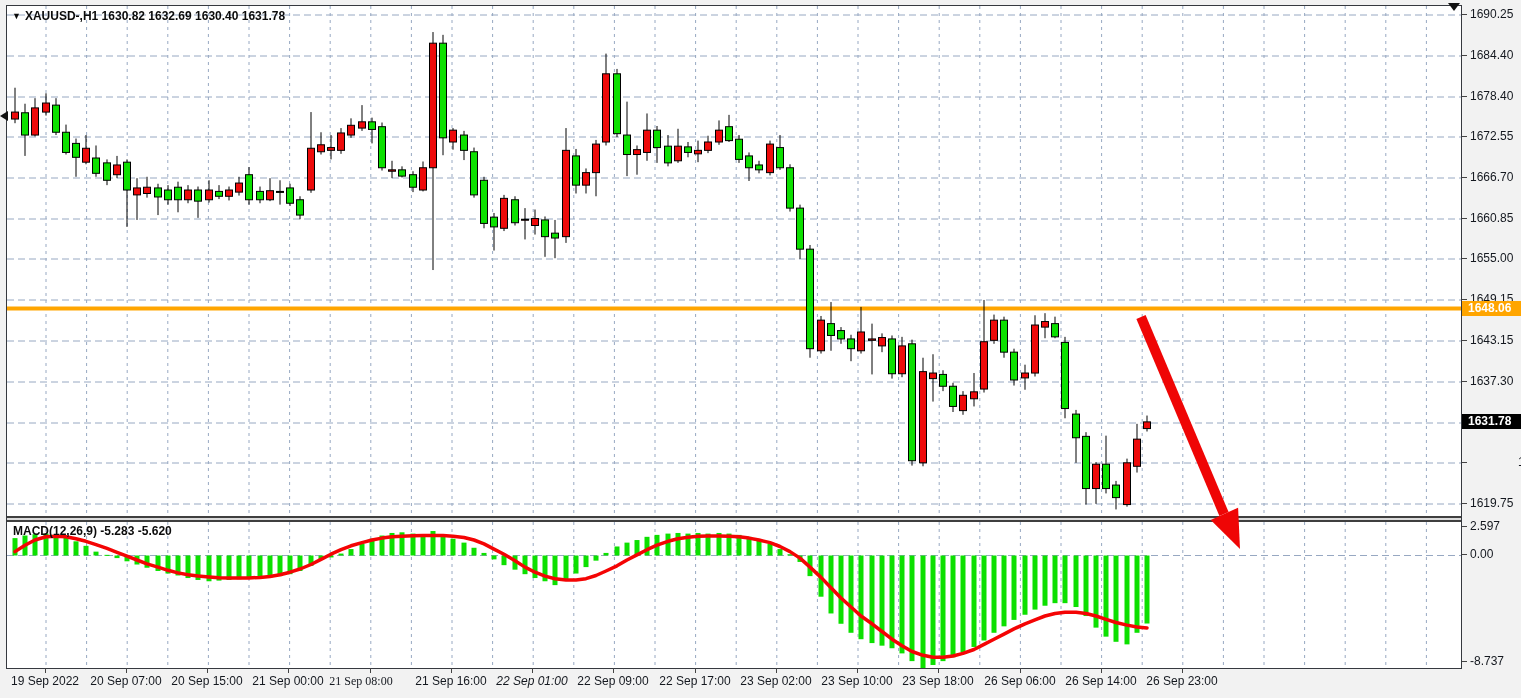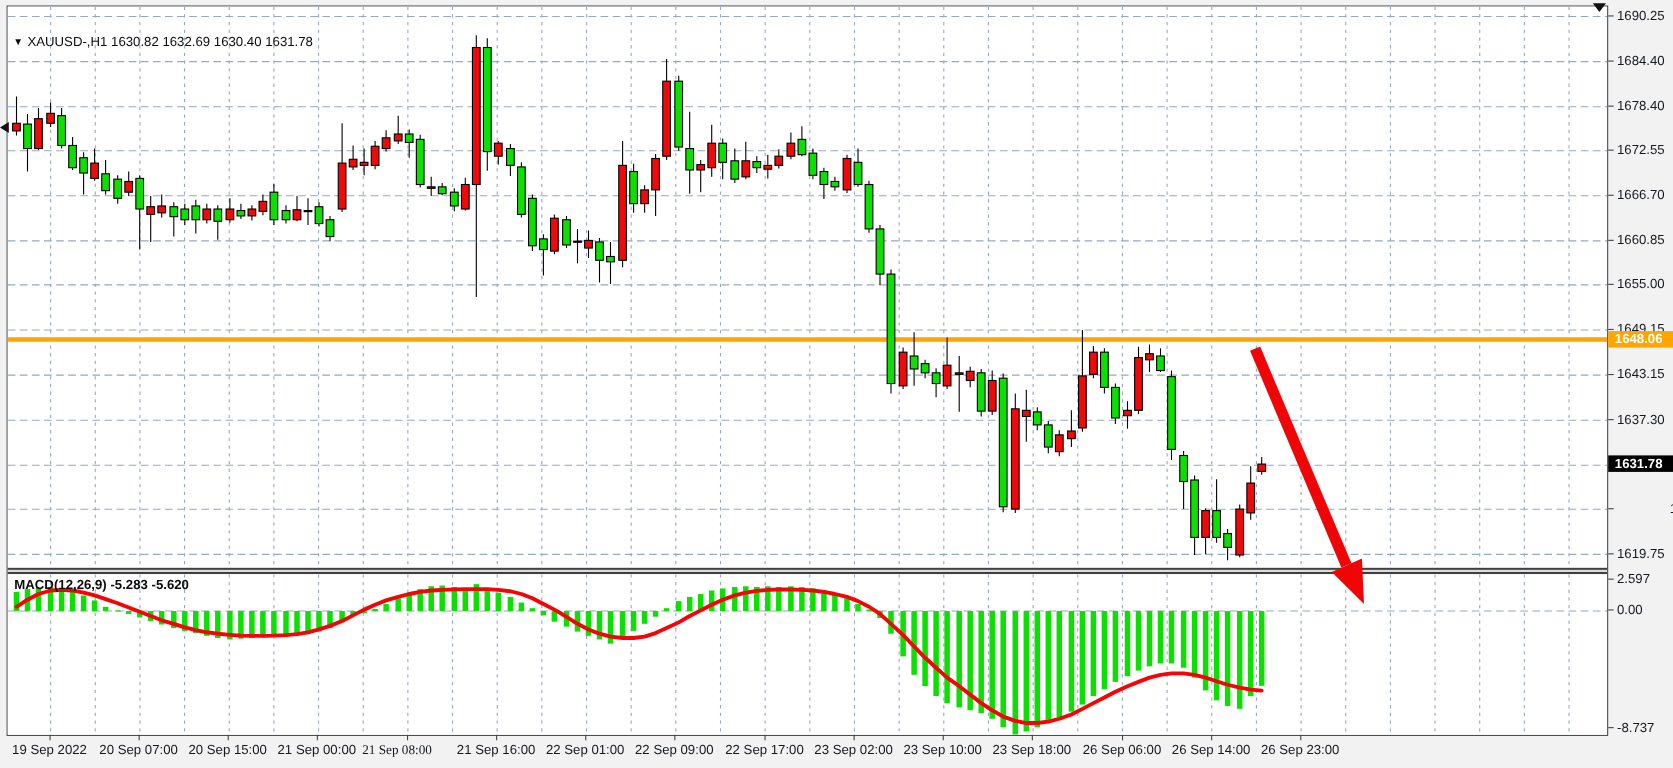--- a/index.html
+++ b/index.html
@@ -15,21 +15,21 @@
   .pane{position:relative;background:#fff;overflow:hidden}
   .pane-main{height:510px}
   .pane-macd{height:146px}
   .pane-separator{
     height:6px;background:#dcdcdc;
     border-top:2px solid #3f3f3f;border-bottom:2px solid #3f3f3f;
     box-sizing:border-box;cursor:row-resize;
   }
   .chart-title{
     position:absolute;left:5px;top:3px;z-index:5;
-    font-size:12px;font-weight:400;color:#0b0b0b;white-space:nowrap;margin-top:22px;
+    font-size:12px;font-weight:700;color:#0b0b0b;white-space:nowrap;
   }
   .chart-title .dd{font-size:9px;margin-right:4px;vertical-align:1px}
   .macd-label{
     position:absolute;left:6px;top:2px;z-index:5;
     font-size:12px;font-weight:700;color:#0b0b0b;white-space:nowrap;
   }
   svg{display:block}
   .right-axis{
     position:absolute;left:1462px;top:0;width:59px;height:625px;
     cursor:ns-resize;
@@ -558,21 +558,21 @@
     <div class="time-label" style="left: 126px;">20 Sep 07:00</div>
     <div class="time-tick" style="left: 207px;"></div>
     <div class="time-label" style="left: 207px;">20 Sep 15:00</div>
     <div class="time-tick" style="left: 288px;"></div>
     <div class="time-label" style="left: 288px;">21 Sep 00:00</div>
     <div class="time-tick" style="left: 370px;"></div>
     <div class="time-label" style="left: 361px; font-family: Liberation Serif, serif;">21 Sep 08:00</div>
     <div class="time-tick" style="left: 451px;"></div>
     <div class="time-label" style="left: 451px;">21 Sep 16:00</div>
     <div class="time-tick" style="left: 532px;"></div>
-    <div class="time-label" style="left: 532px;">22 Sep 01:00</div>
+    <div class="time-label" style="left: 532px; font-style: italic;">22 Sep 01:00</div>
     <div class="time-tick" style="left: 613px;"></div>
     <div class="time-label" style="left: 613px;">22 Sep 09:00</div>
     <div class="time-tick" style="left: 695px;"></div>
     <div class="time-label" style="left: 695px;">22 Sep 17:00</div>
     <div class="time-tick" style="left: 776px;"></div>
     <div class="time-label" style="left: 776px;">23 Sep 02:00</div>
     <div class="time-tick" style="left: 857px;"></div>
     <div class="time-label" style="left: 857px;">23 Sep 10:00</div>
     <div class="time-tick" style="left: 938px;"></div>
     <div class="time-label" style="left: 938px;">23 Sep 18:00</div>

